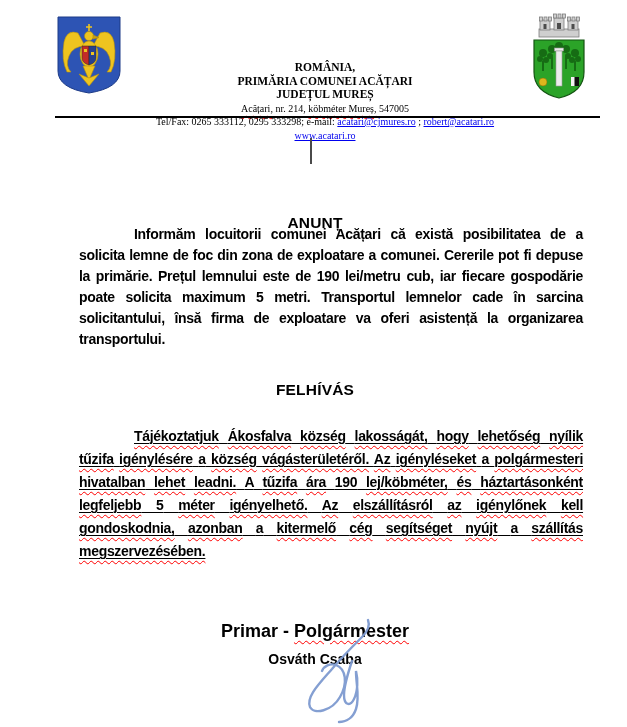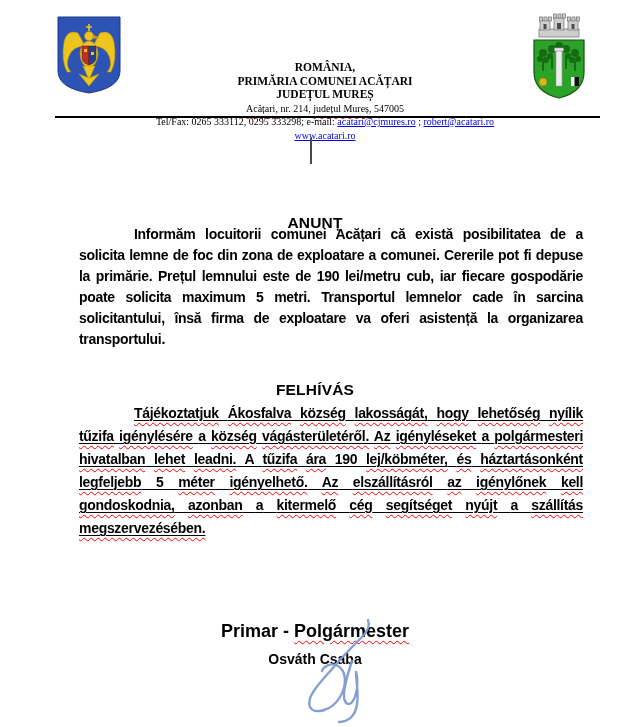--- a/index.html
+++ b/index.html
@@ -22,21 +22,21 @@
 
   
   .caret{position:absolute;left:310px;top:138px;width:1.5px;height:26px;background:#4a4a4a;}
   .bodytxt{font-family:"Liberation Sans","DejaVu Sans",sans-serif;font-weight:bold;}
   .h1{position:absolute;left:63px;width:504px;text-align:center;font-size:15.5px;letter-spacing:.2px;}
   .h1.ro{top:166px;margin-top:48px;}
   .h1.hu{top:381px;}
   .para{position:absolute;left:63px;width:504px;margin:16px;text-align:justify;
         text-indent:55px;font-size:14px;letter-spacing:-0.3px;}
   .para.ro{top:208px;line-height:21px;}
-  .para.hu{top:386px;line-height:23px;}
+  .para.hu{top:409px;line-height:23px;}
   .underlined{text-decoration:underline;text-decoration-thickness:1.2px;text-underline-offset:2px;}
   .underlined .sq{text-underline-offset:4px;}
 
   
   .sigrole{position:absolute;left:63px;top:621px;width:504px;text-align:center;font-size:18px;}
   .signame{position:absolute;left:63px;top:651px;width:504px;text-align:center;font-size:14px;}
   .sig{position:absolute;left:286px;top:613px;width:115px;height:114px;pointer-events:none;}
 </style>
 </head>
 <body>
@@ -62,21 +62,21 @@
         <rect x="27" y="33" width="3" height="3" fill="#eec41f" stroke="none"></rect>
         <rect x="34" y="36" width="3" height="3" fill="#eec41f" stroke="none"></rect>
       </g>
     </svg>
   </div>
 
   <div class="hdr">
     <div class="hl b">ROMÂNIA,</div>
     <div class="hl b">PRIMĂRIA COMUNEI ACĂȚARI</div>
     <div class="hl b">JUDEȚUL MUREȘ</div>
-    <div class="hl"><span class="sq">Acățari,</span><span> nr. 214, </span><span class="sq">județul Mureș,</span><span> 547005</span></div>
+    <div class="hl"><span class="sq">Acățari,</span><span> nr. 214, </span><span class="sq">köbméter Mureș,</span><span> 547005</span></div>
     <div class="hl">
       <span>Tel/Fax: 0265 333112, 0295 333298; e-mail: </span><a class="lnk">acatari@cjmures.ro</a><span> ; </span><a class="lnk">robert@acatari.ro</a>
     </div>
     <div class="hl">
       <a class="lnk">www.acatari.ro</a>
     </div>
   </div>
 
   <div class="crest right">
     <svg width="64" height="90" viewBox="0 0 64 90" aria-hidden="true">

